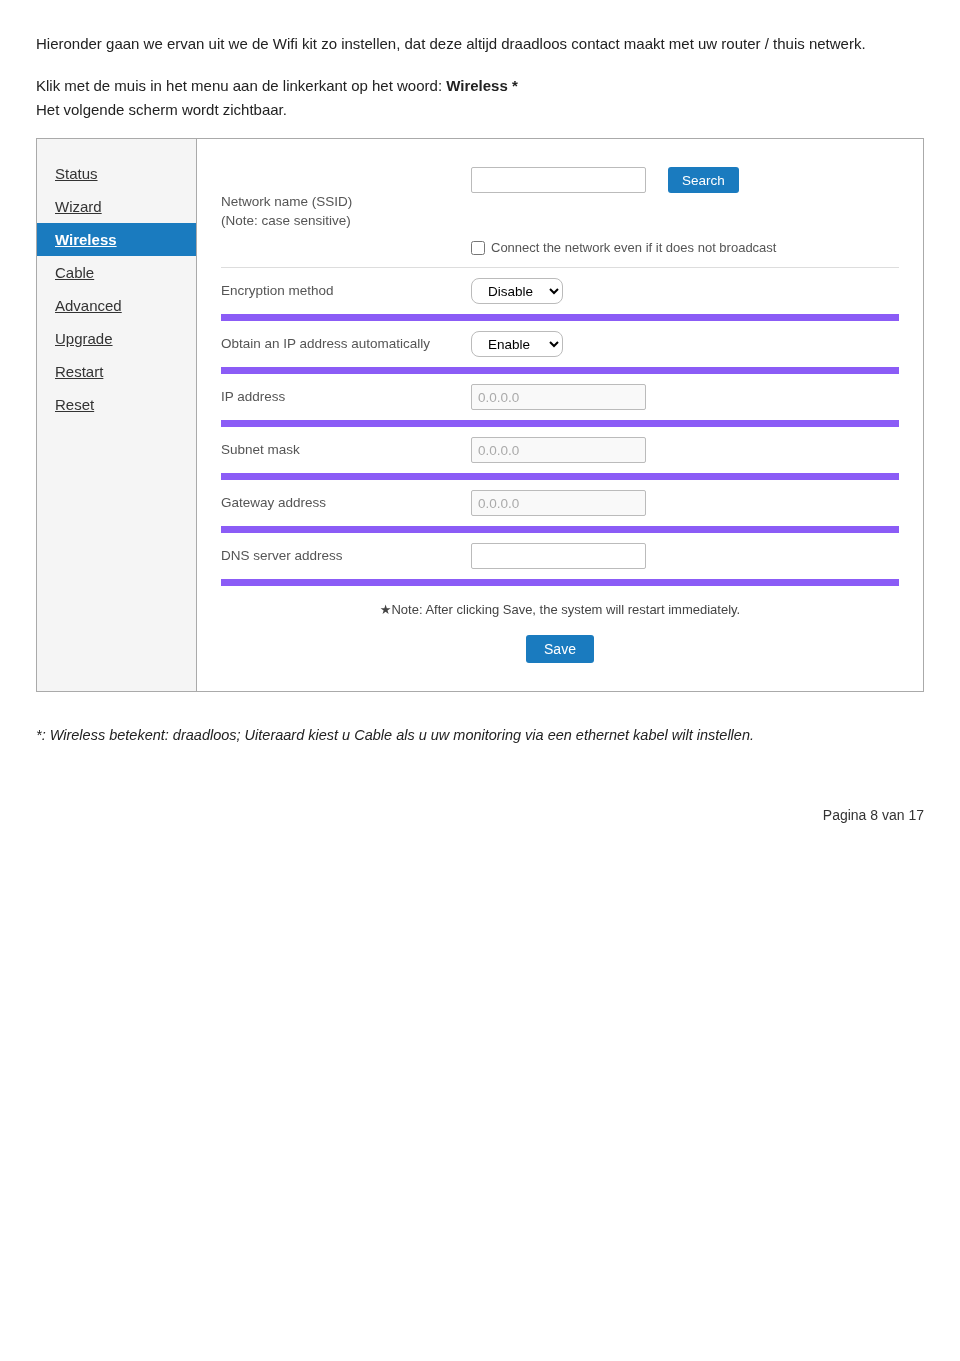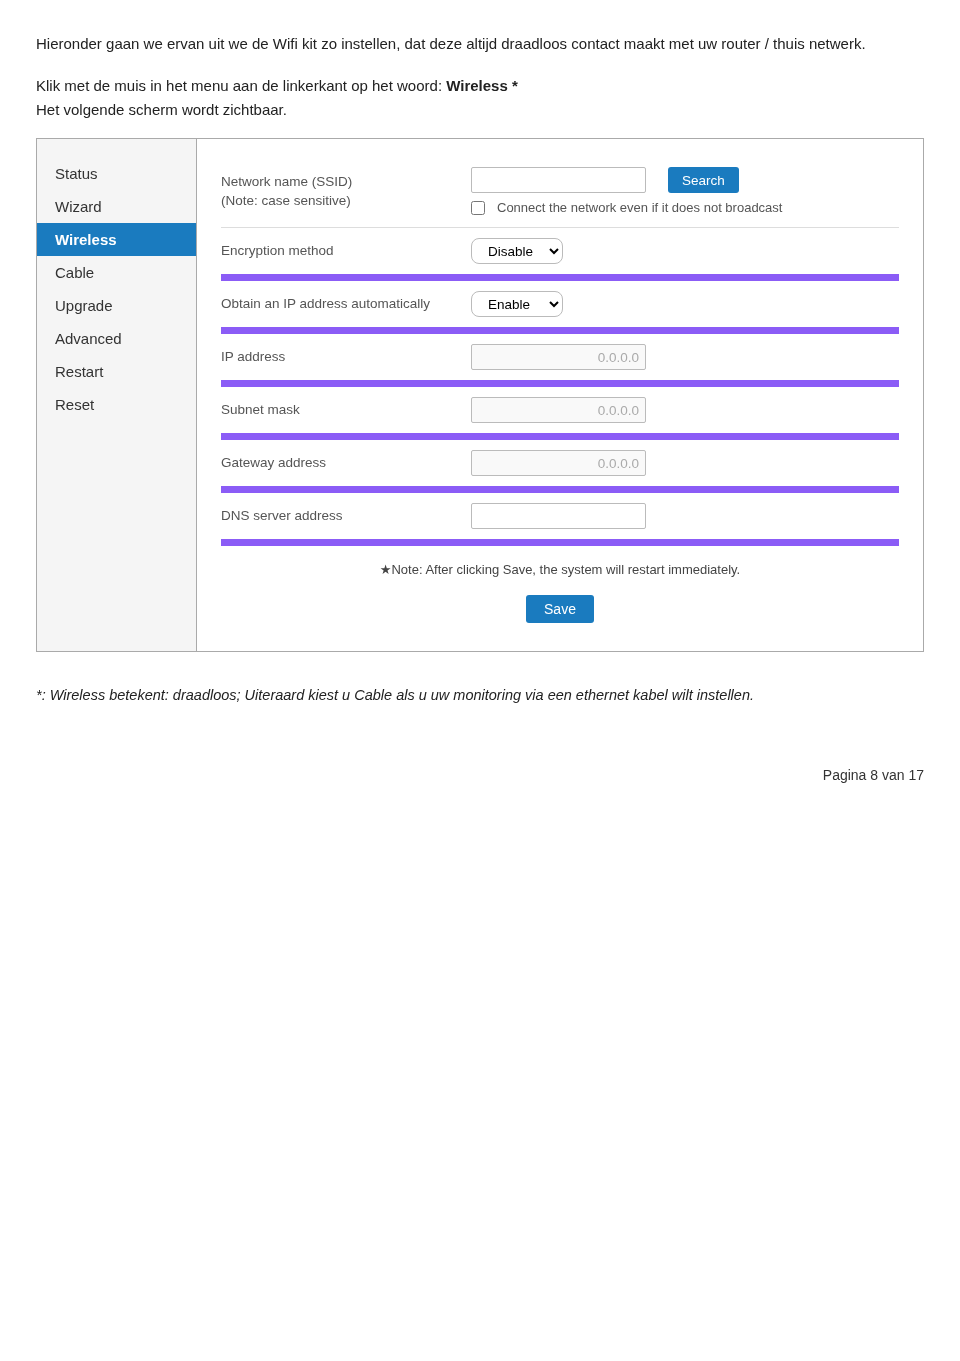--- a/index.html
+++ b/index.html
@@ -34,20 +34,21 @@
       min-width: 140px;
       border-right: 1.5px solid #aaa;
       padding: 18px 0 18px 0;
       background: #f5f5f5;
     }
     .sidebar-item {
       padding: 8px 18px;
       font-size: 15px;
       color: #333;
       cursor: pointer;
+      text-decoration: underline;
     }
     .sidebar-item.active {
       background: #1a7bbf;
       color: #fff;
       font-weight: bold;
     }
     .main-content {
       flex: 1;
       padding: 18px 24px 18px 24px;
       background: #fff;
@@ -77,21 +78,20 @@
     }
     .text-input {
       border: 1px solid #bbb;
       border-radius: 2px;
       padding: 4px 6px;
       font-size: 13.5px;
       height: 26px;
       width: 175px;
       color: #888;
       background: #fff;
-      text-align: right;
     }
     .text-input.readonly {
       background: #f9f9f9;
       color: #aaa;
     }
     .search-btn {
       background: #1a7bbf;
       color: #fff;
       border: none;
       border-radius: 3px;
@@ -105,24 +105,25 @@
       color: #fff;
       border: none;
       border-radius: 3px;
       padding: 6px 18px;
       font-size: 14px;
       cursor: pointer;
     }
     .checkbox-area {
       display: flex;
       align-items: flex-start;
-      gap: 12px;
+      gap: 6px;
       font-size: 13px;
       color: #555;
       line-height: 1.4;
+      margin-top: 40px;
     }
     .select-input {
       border: 1px solid #bbb;
       border-radius: 8px;
       padding: 3px 12px;
       font-size: 13.5px;
       height: 26px;
       min-width: 90px;
       background: #fff;
     }
@@ -198,22 +199,22 @@
   <span>Het volgende scherm wordt zichtbaar.</span>
 </p>
 
 <div class="router-ui">
 
   <div class="sidebar">
     <div class="sidebar-item">Status</div>
     <div class="sidebar-item">Wizard</div>
     <div class="sidebar-item active">Wireless</div>
     <div class="sidebar-item">Cable</div>
+    <div class="sidebar-item">Advanced</div>
     <div class="sidebar-item">Upgrade</div>
-    <div class="sidebar-item">Advanced</div>
     <div class="sidebar-item">Restart</div>
     <div class="sidebar-item">Reset</div>
   </div>
 
   <div class="main-content">
 
     <div class="ssid-block">
       <div class="ssid-top">
         <div class="ssid-label">
           <span>Network name (SSID)</span><br>

